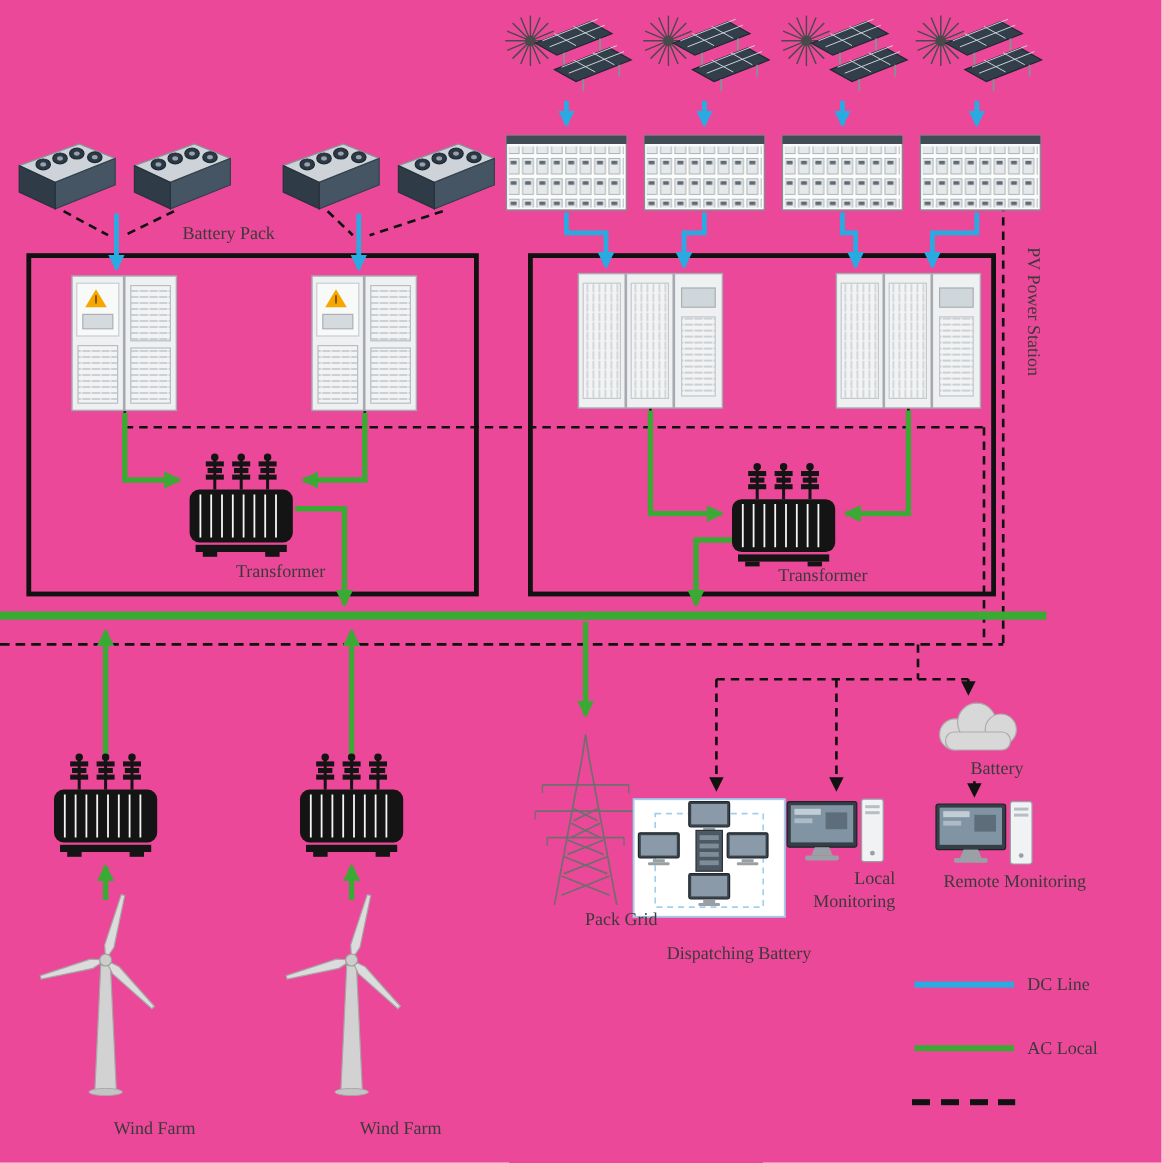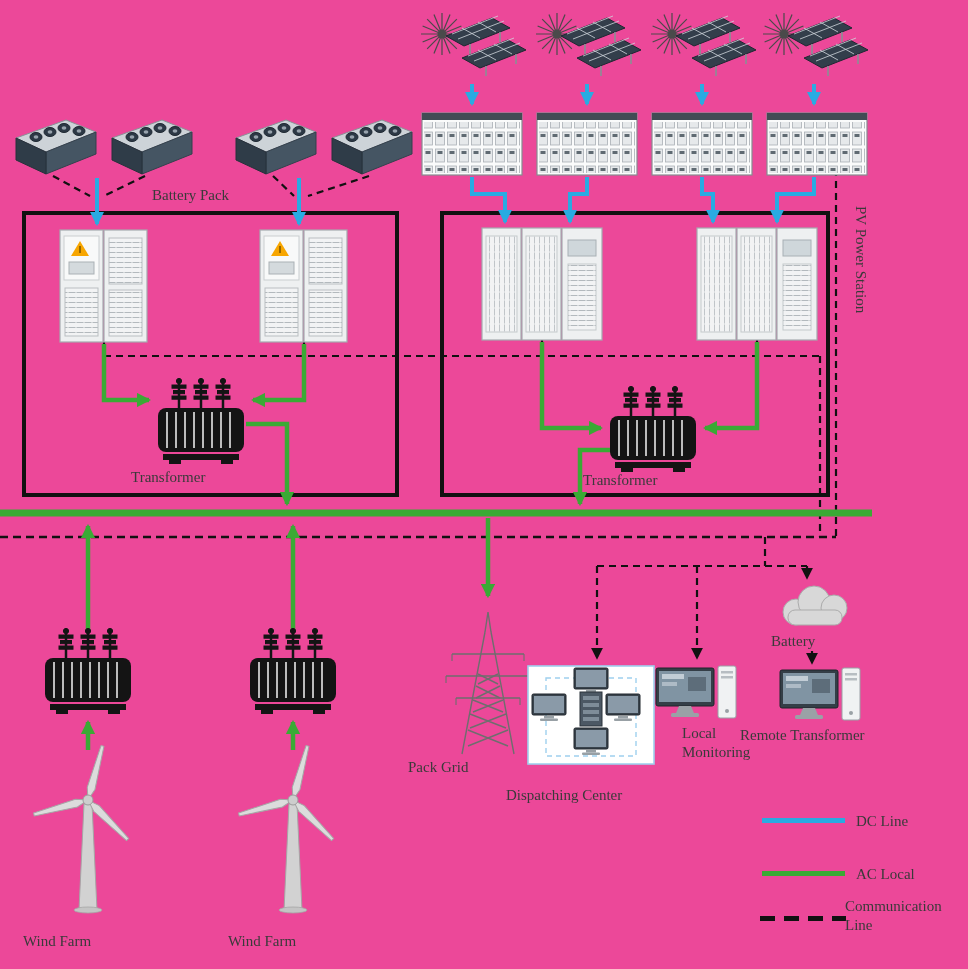--- a/index.html
+++ b/index.html
@@ -4,21 +4,21 @@
 <style>
   :root{
     --dc:#29abe2; --ac:#3aaa35; --comm:#111111;
     --text:#3a3a3a; --box:#111111; --dispatch:#9fd0ee;
   }
   html,body{margin:0;padding:0;background:#fff;}
   #canvas{position:relative;width:968px;height:969px;background:#ec4899;overflow:hidden;
           font-family:Liberation Serif, serif;}
   #wires{position:absolute;left:0;top:0;}
   .lbl{position:absolute;font-size:15px;line-height:1.25;color:var(--text);white-space:pre-line;}
-  .ctr{text-align:left;}
+  .ctr{text-align:right;}
   .vert{writing-mode:vertical-rl;}
   .line-dc{stroke:var(--dc);stroke-width:4;fill:none}
   .line-ac{stroke:var(--ac);stroke-width:4.5;fill:none}
   .line-ac-bus{stroke:var(--ac);stroke-width:7;fill:none}
   .line-cm{stroke:var(--comm);stroke-width:2.2;fill:none;stroke-dasharray:7 5}
   .line-cm-bus{stroke:var(--comm);stroke-width:2.4;fill:none;stroke-dasharray:8 5}
   .mk-dc{fill:var(--dc)} .mk-ac{fill:var(--ac)} .mk-cm{fill:var(--comm)}
   .station-box{fill:none;stroke:var(--box);stroke-width:4}
   .dispatch-box{fill:#ffffff;stroke:var(--dispatch);stroke-width:1.6}
   .dispatch-frame{fill:none;stroke:var(--dispatch);stroke-width:1.4;stroke-dasharray:5 4}
@@ -293,25 +293,24 @@
   <use href="#cloud" x="774" y="582"></use>
 </svg>
 
 <div class="lbl" style="left:152px;top:186px;">Battery Pack</div>
 <div class="lbl vert" style="left:851px;top:206px;">PV Power Station</div>
 <div class="lbl ctr" style="left:131px;top:468px;width:140px;">Transformer</div>
 <div class="lbl ctr" style="left:583px;top:471px;width:140px;">Transformer</div>
 <div class="lbl ctr" style="left:23px;top:932px;width:140px;">Wind Farm</div>
 <div class="lbl ctr" style="left:228px;top:932px;width:140px;">Wind Farm</div>
 <div class="lbl ctr" style="left:408px;top:758px;width:140px;">Pack Grid</div>
-<div class="lbl ctr" style="left:506px;top:786px;width:170px;">Dispatching Center</div>
-<div class="lbl ctr" style="left:654px;top:724px;width:92px;padding-left:28px;">Local Monitoring</div>
-<div class="lbl ctr" style="left:740px;top:726px;width:165px;">Remote Transformer</div>
+<div class="lbl ctr" style="left:506px;top:786px;width:170px;">Dispatching Battery</div>
+<div class="lbl ctr" style="left:654px;top:724px;width:92px;">Local Monitoring</div>
+<div class="lbl ctr" style="left:740px;top:726px;width:165px;">Remote Monitoring</div>
 <div class="lbl ctr" style="left:771px;top:632px;width:82px;">Battery</div>
 
 <div class="swatch sw-dc" style="left:762px;top:818px;width:83px;"></div>
 <div class="lbl" style="left:856px;top:812px;">DC Line</div>
 <div class="swatch sw-ac" style="left:762px;top:871px;width:83px;"></div>
 <div class="lbl" style="left:856px;top:865px;">AC Local</div>
 <div class="swatch sw-cm" style="left:760px;top:916px;width:86px;"></div>
-<div class="lbl ctr" style="left:845px;top:897px;width:124px;">Communication Line</div>
 
 </div>
 
 </body></html>

